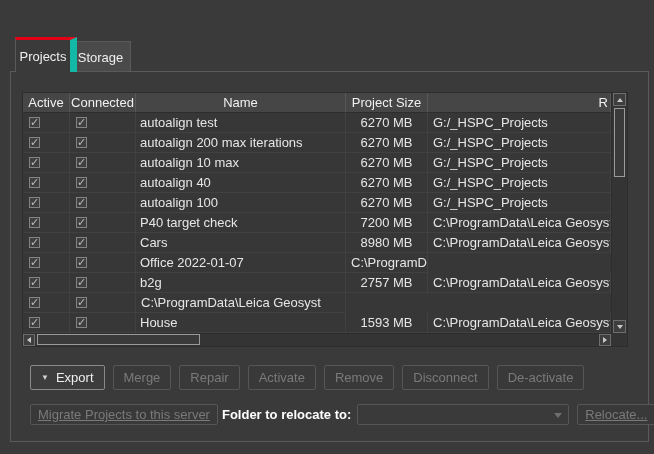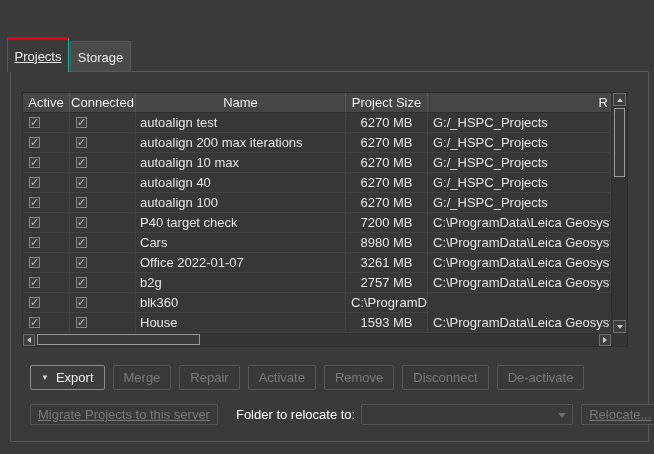--- a/index.html
+++ b/index.html
@@ -26,25 +26,24 @@
     display: flex; align-items: center; justify-content: center;
     color: #000; font-size: 13px; cursor: default;
   }
 
   
   .tab {
     position: absolute; font-size: 13px; color: #eeeeee;
     display: flex; align-items: center; justify-content: center;
   }
   .tab-projects {
-    left: 7px; top: 37px; width: 62px; height: 35px;
+    left: 15px; top: 37px; width: 62px; height: 35px;
     background: #3a3a3a; border-top: 3px solid #e30016;
-    border-left: 1px solid #5a5a5a; border-right: 1px solid #14b8a6;
+    border-left: 1px solid #5a5a5a; border-right: 7px solid #14b8a6;
     z-index: 3;
-    text-decoration: underline;
   }
   .tab-storage {
     left: 70px; top: 41px; width: 61px; height: 31px;
     background: #4a4a4a; border: 1px solid #5a5a5a; border-bottom: none;
     z-index: 1;
   }
 
   
   .pane {
     position: absolute; left: 10px; top: 71px; width: 639px; height: 371px;
@@ -127,21 +126,21 @@
     font-family: "Liberation Sans", sans-serif; white-space: nowrap;
   }
   .btn.disabled { border-color: #565656; color: #7a7a7a; background: #393939; }
   .btn .drop { font-size: 8px; color: #cfcfcf; }
 
   .bottombar {
     position: absolute; left: 30px; top: 404px; height: 21px; z-index: 4;
     display: flex; align-items: center;
   }
   .btn.small { height: 21px; padding: 0 7px; border-radius: 2px; text-decoration: underline; }
-  .folder-label { color: #ffffff; font-size: 13px; font-weight: 400; margin-left: 18px; margin-right: 6px; white-space: nowrap; }
+  .folder-label { color: #ffffff; font-size: 13px; font-weight: 700; margin-left: 4px; margin-right: 6px; white-space: nowrap; }
   .combo {
     width: 212px; height: 21px; background: #3a3a3a; border: 1px solid #565656;
     border-radius: 2px; position: relative; margin-right: 8px;
   }
   .combo .combo-arrow {
     position: absolute; right: 6px; top: 8px;
     border-left: 4px solid transparent; border-right: 4px solid transparent;
     border-top: 5px solid #6f6f6f;
   }
 </style>
@@ -275,21 +274,20 @@
             <div class="checkbox">
               <span class="check">✓</span>
             </div>
           </div>
           <div class="td">
             <div class="checkbox">
               <span class="check">✓</span>
             </div>
           </div>
           <div class="td name">Office 2022-01-07</div>
-          <div class="td size">3261 MB</div>
           <div class="td root">C:\ProgramData\Leica Geosyst</div>
         </div>
         <div class="trow">
           <div class="td">
             <div class="checkbox">
               <span class="check">✓</span>
             </div>
           </div>
           <div class="td">
             <div class="checkbox">
@@ -304,21 +302,20 @@
           <div class="td">
             <div class="checkbox">
               <span class="check">✓</span>
             </div>
           </div>
           <div class="td">
             <div class="checkbox">
               <span class="check">✓</span>
             </div>
           </div>
-          <div class="td name">blk360</div>
           <div class="td root">C:\ProgramData\Leica Geosyst</div>
         </div>
         <div class="trow">
           <div class="td">
             <div class="checkbox">
               <span class="check">✓</span>
             </div>
           </div>
           <div class="td">
             <div class="checkbox">

